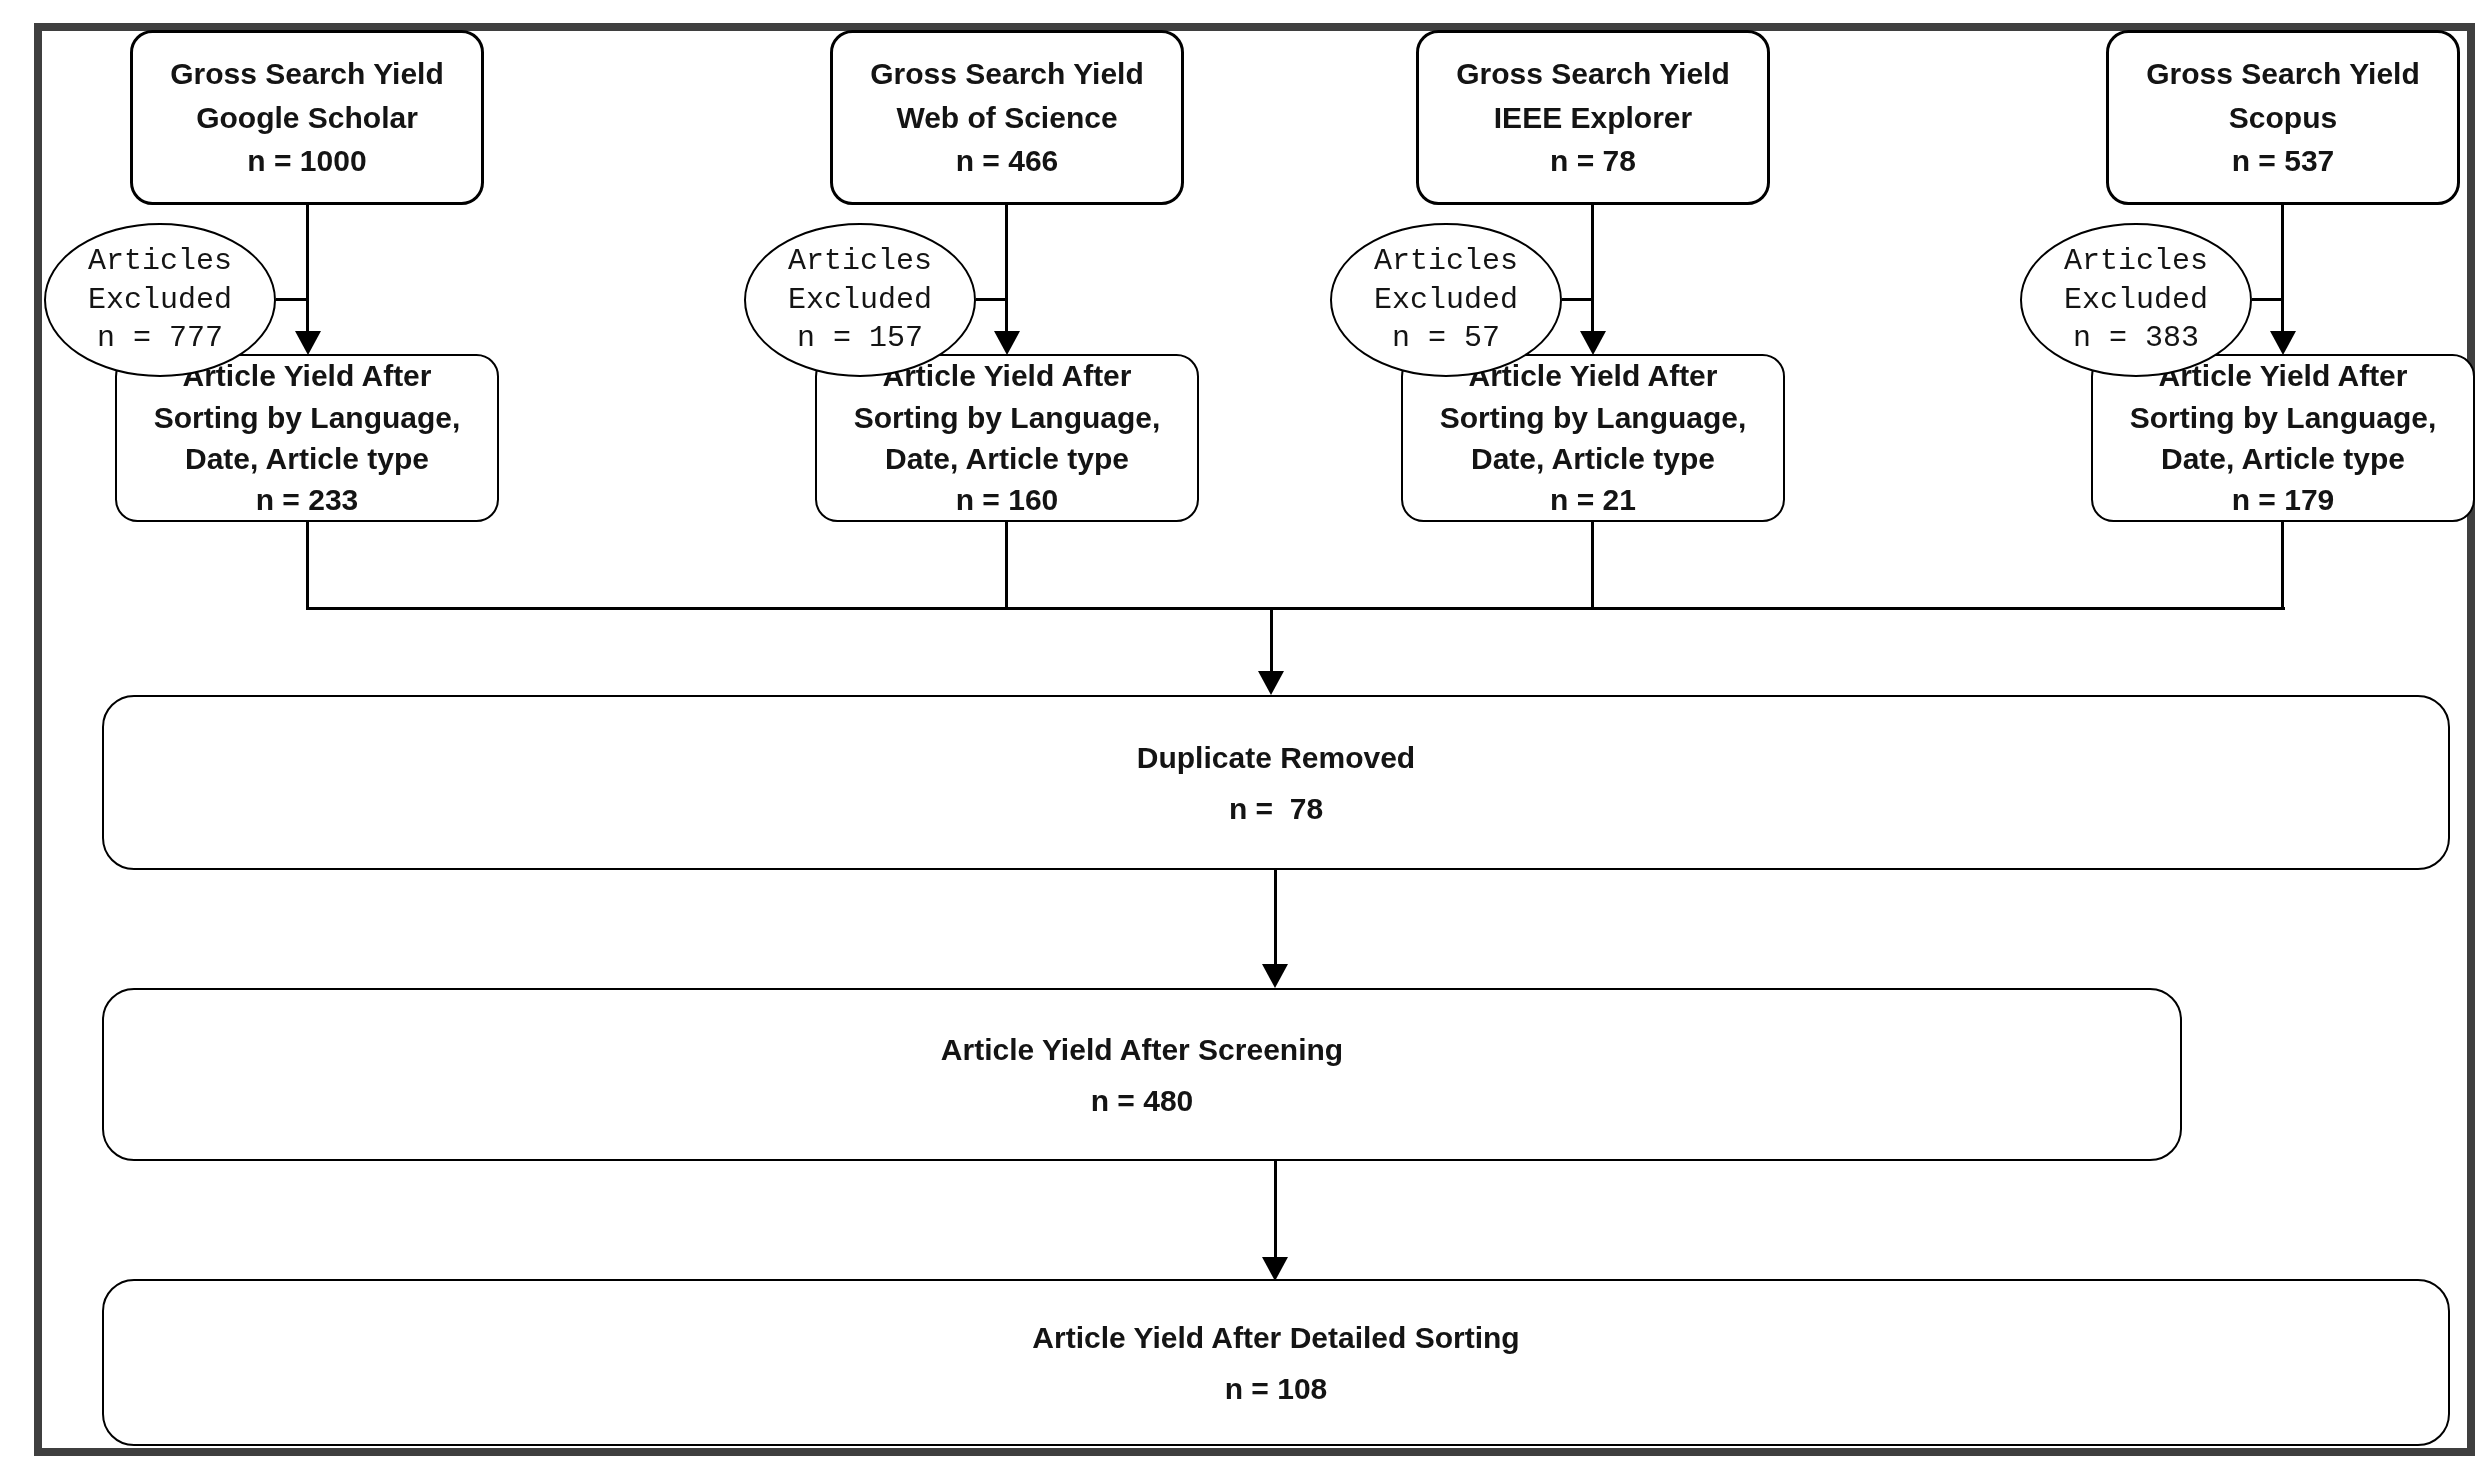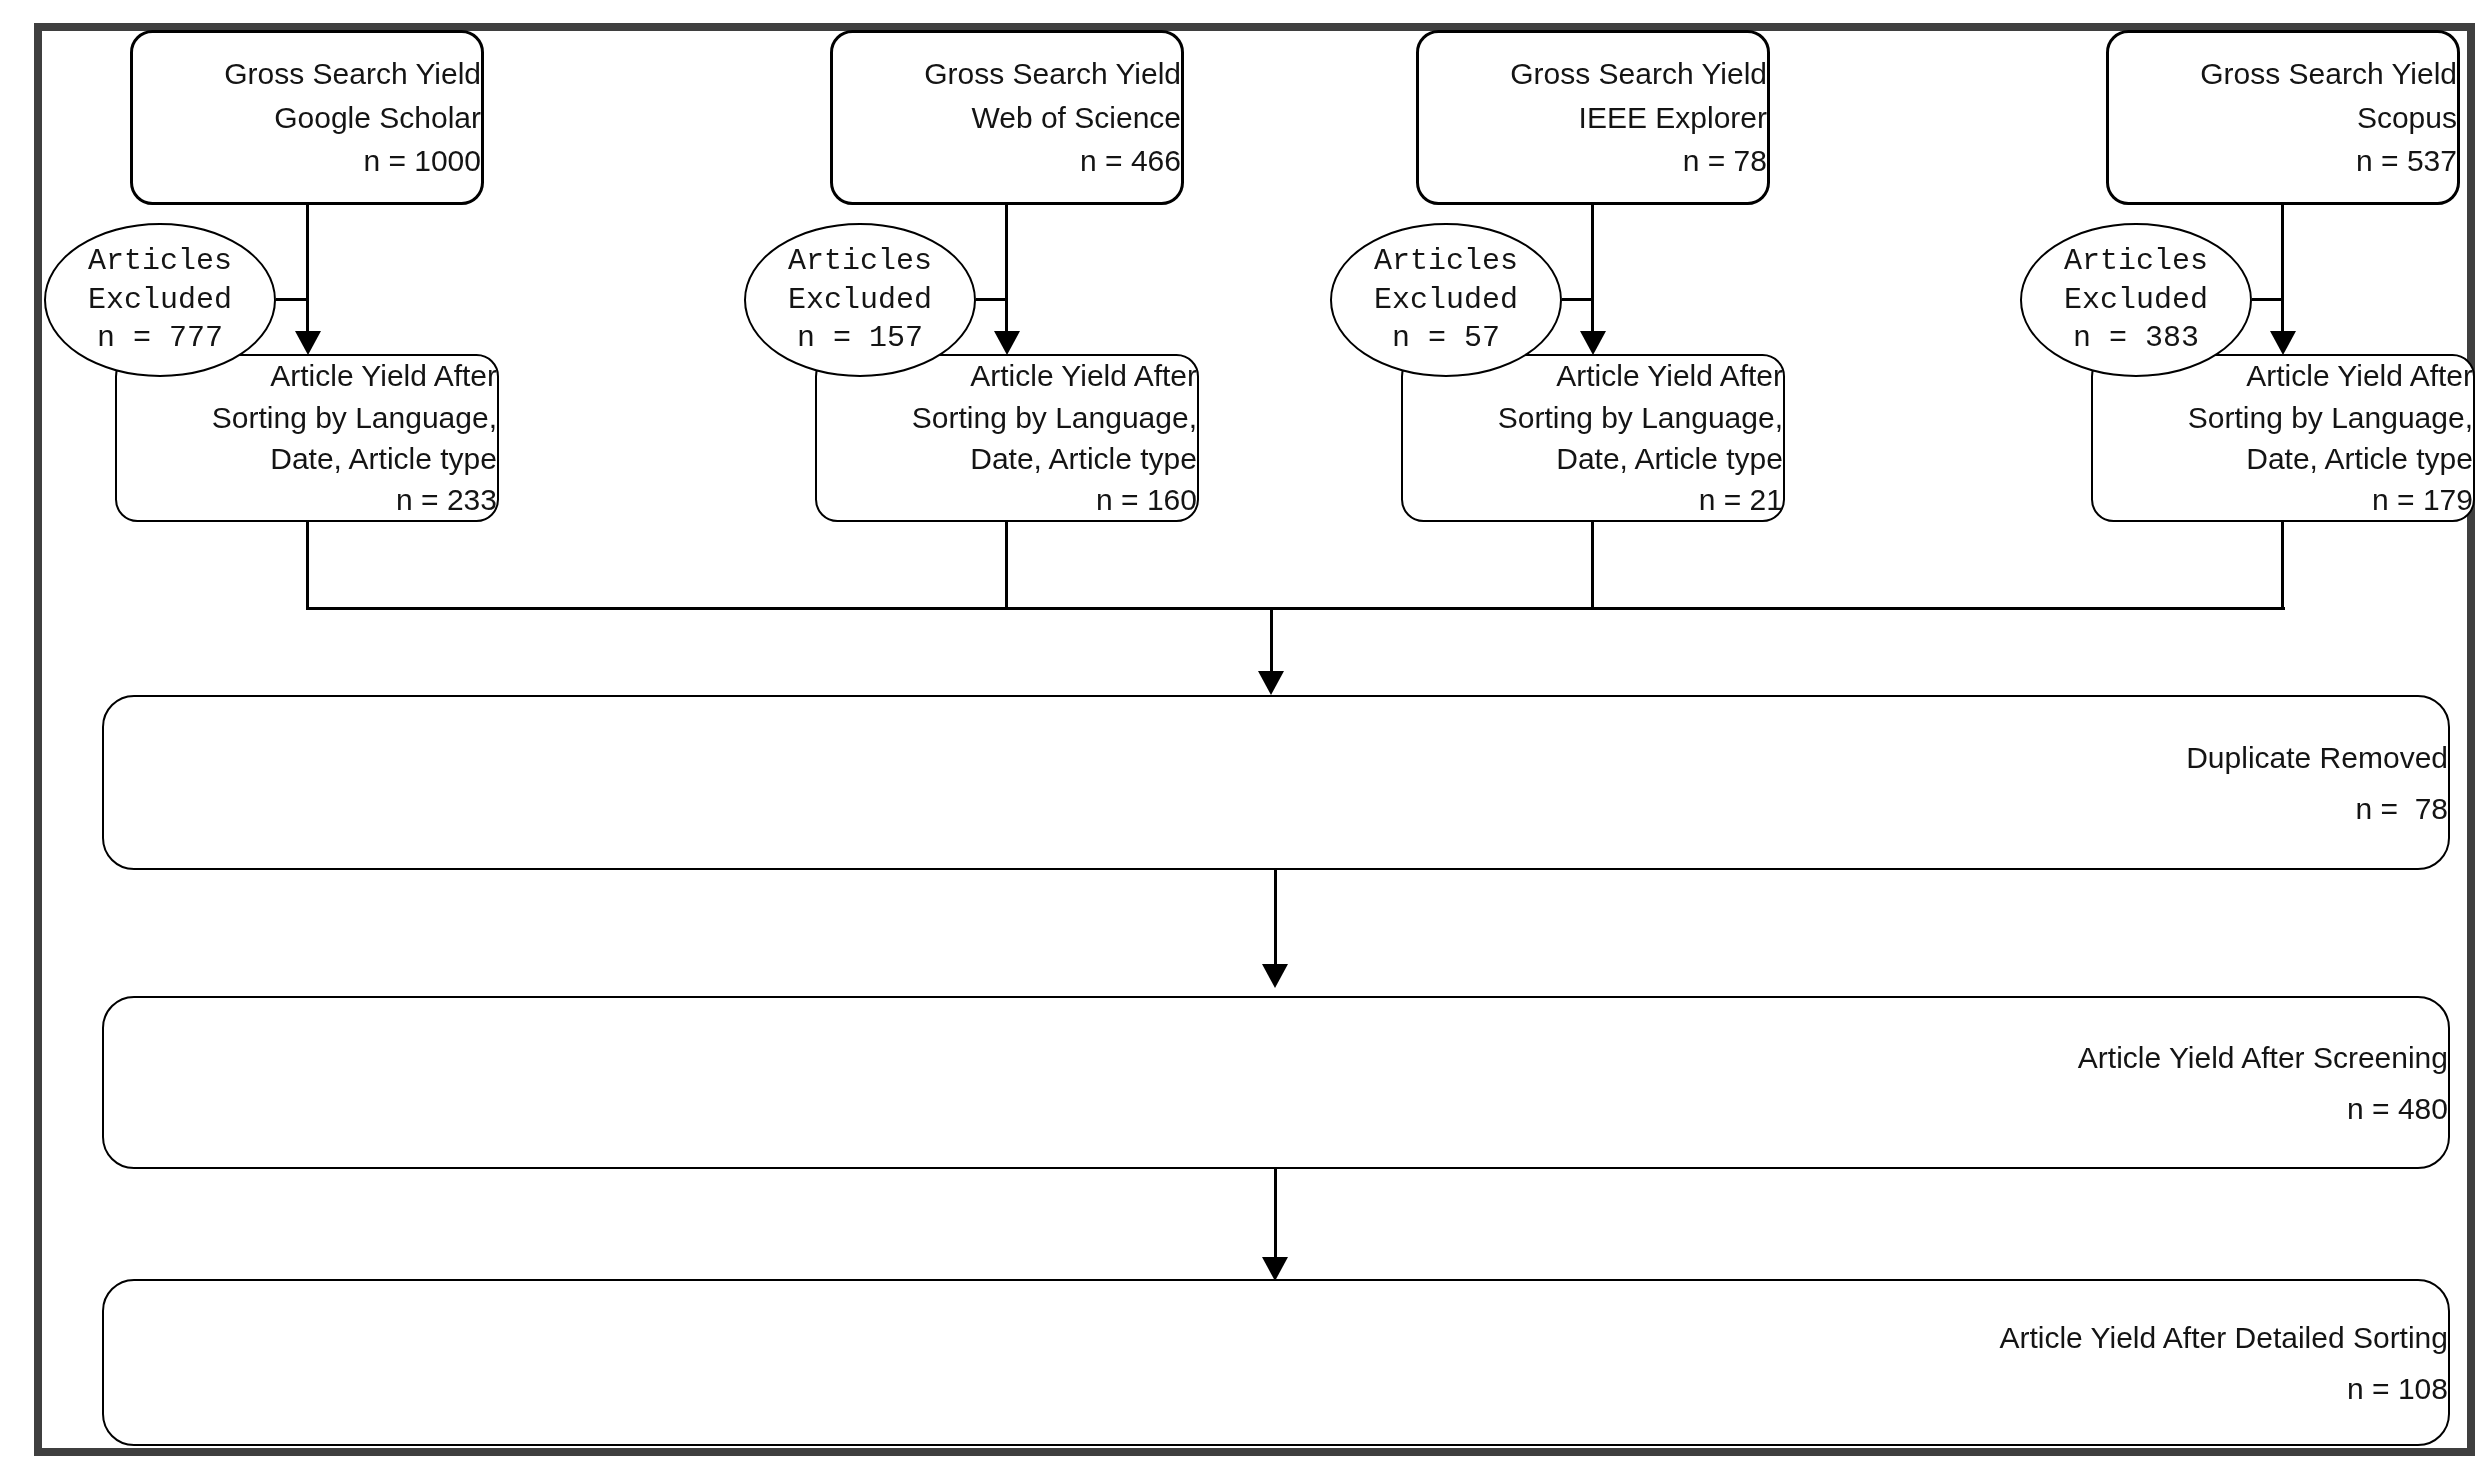--- a/index.html
+++ b/index.html
@@ -23,24 +23,25 @@
     border: 8px solid #3f3f3f;
     background: transparent;
   }
   .node {
     position: absolute;
     background: #ffffff;
     border: 3.2px solid #000000;
     border-radius: 22.4px;
     display: flex;
     flex-direction: column;
-    align-items: flex-end;
+    align-items: center;
     justify-content: center;
     text-align: center;
     z-index: 2;
+    font-weight: bold;
   }
   .node .line {
     display: block;
     font-size: 30px;
     line-height: 1.45;
     white-space: pre-wrap;
   }
   .wide {
     border-width: 2.4px;
     border-radius: 32px;
@@ -182,21 +183,21 @@
   <div class="arrow-down" style="left:1258px; top:671px;"></div>
 
   <div class="node wide" style="left:102px; top:695px; width:2348px; height:175px;">
     <span class="line">Duplicate Removed</span>
     <span class="line">n =  78</span>
   </div>
 
   <div class="vline" style="left:1274px; top:869px; height:96px;"></div>
   <div class="arrow-down" style="left:1262px; top:964px;"></div>
 
-  <div class="node wide" style="left:102px; top:988px; width:2348px; height:173px;margin-top:8px;">
+  <div class="node wide" style="left:102px; top:988px; width:2080px; height:173px;">
     <span class="line">Article Yield After Screening</span>
     <span class="line">n = 480</span>
   </div>
 
   <div class="vline" style="left:1274px; top:1161px; height:98px;"></div>
   <div class="arrow-down" style="left:1262px; top:1257px;"></div>
 
   <div class="node wide" style="left:102px; top:1279px; width:2348px; height:167px;">
     <span class="line">Article Yield After Detailed Sorting</span>
     <span class="line">n = 108</span>

